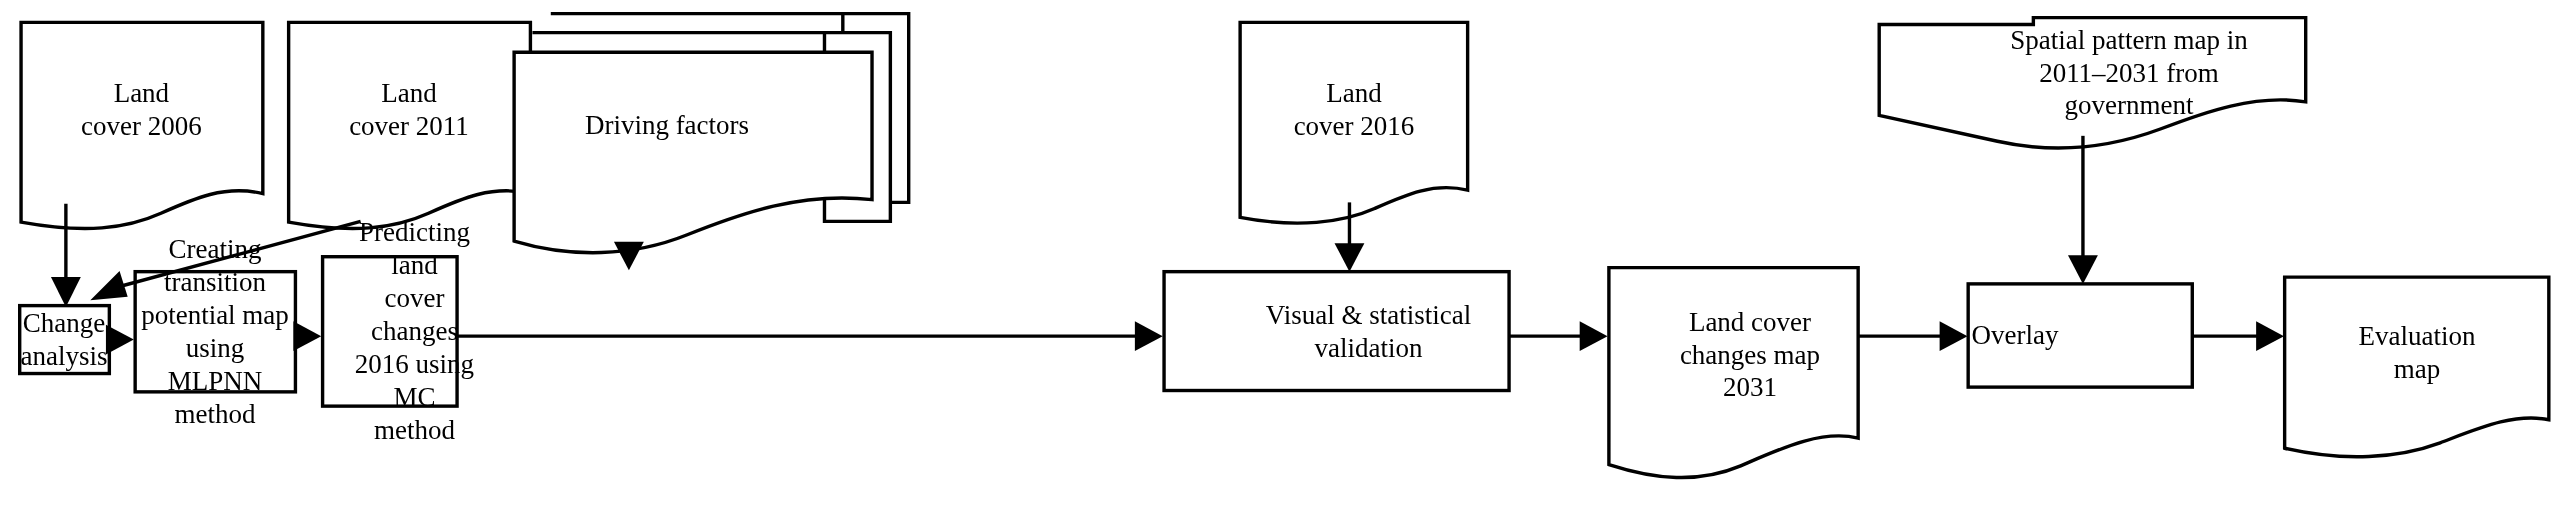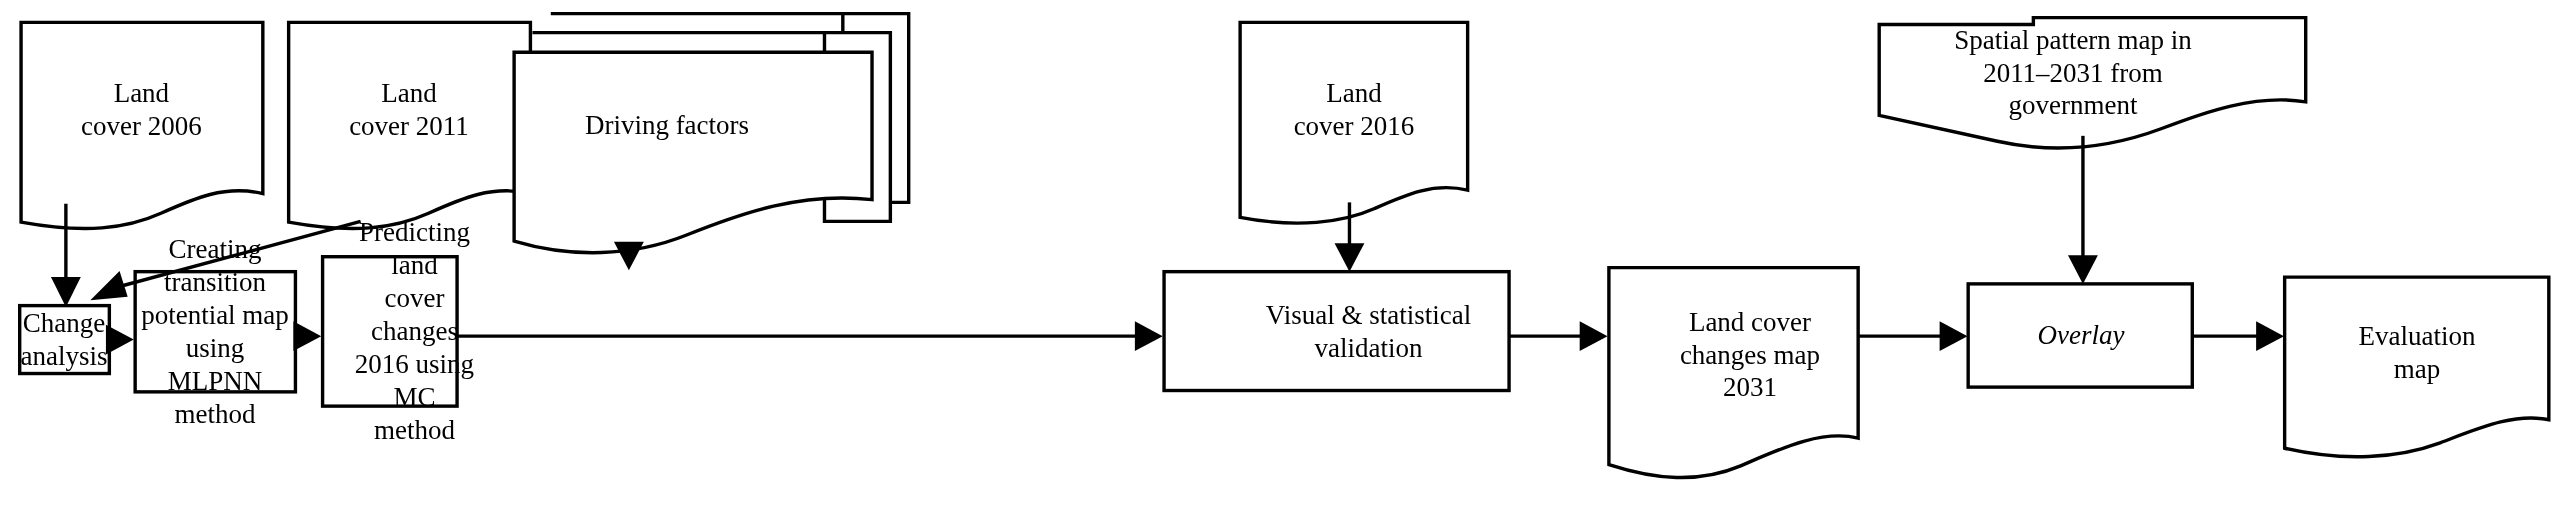--- a/index.html
+++ b/index.html
@@ -145,23 +145,23 @@
   <div class="node-label" style="left:1240px; top:28.5px; width:228px; height:162px;">Land
 cover 2016</div>
 
   <div class="node-label" style="left:1164px; top:272px; width:409px; height:119px;">Visual &amp; statistical
 validation</div>
 
   <div class="node-label" style="left:1609px; top:272px; width:282px; height:166px;">Land cover
 changes map
 2031</div>
 
-  <div class="node-label" style="left:1824px; top:22px; width:498px; height:102px;">Spatial pattern map in
+  <div class="node-label" style="left:1880px; top:22px; width:498px; height:102px;">Spatial pattern map in
 2011–2031 from
 government</div>
 
-  <div class="node-label" style="left:1969px; top:284px; width:224px; height:103px;font-style:italic;">Overlay</div>
+  <div class="node-label" style="left:1903px; top:284px; width:224px; height:103px;">Overlay</div>
 
   <div class="node-label" style="left:2285px; top:281px; width:264px; height:143px;text-align:center;">Evaluation
 map</div>
 
 </div>
 
 
 </body></html>

